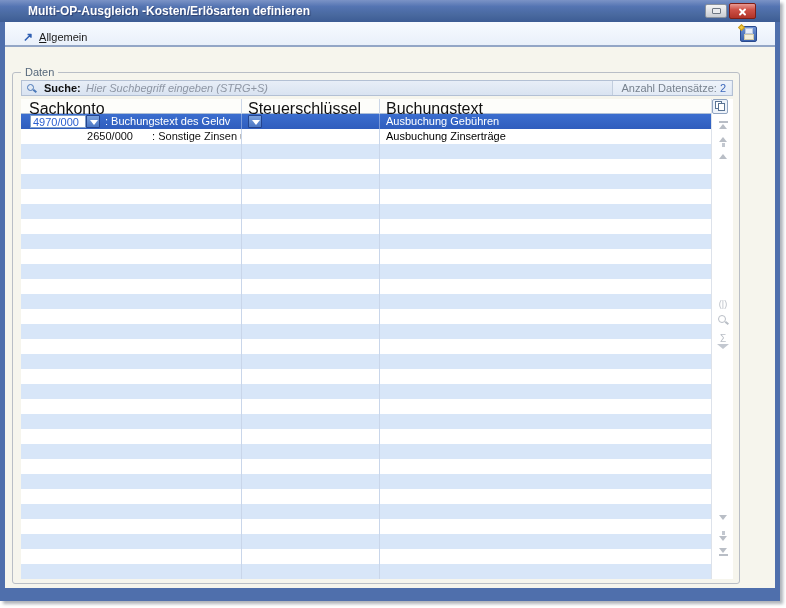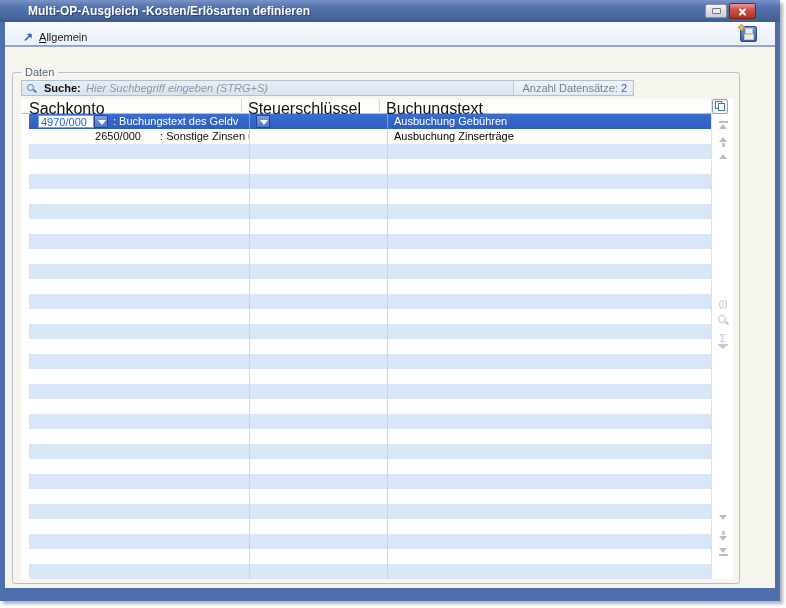--- a/index.html
+++ b/index.html
@@ -43,42 +43,42 @@
   .tab { display:inline-block; height:18px; padding:2px 8px 0 8px; font-size:11px; color:#111;
     border:1px solid #8d99a8; border-bottom:none; border-radius:2px 2px 0 0; margin-right:1px; cursor:pointer;
     background:linear-gradient(#f2f1ea,#dddbd0); vertical-align:bottom; }
   .tab.active { background:#fcfbf4; height:19px; border-color:#7d8b9c; position:relative; top:-1px; padding-top:3px; }
 
   .groupbox { position:absolute; left:7px; top:25px; width:728px; height:512px;
     border:1px solid #b9bec6; border-radius:3px; }
   .gb-label { position:absolute; left:8px; top:-7px; background:#f6f5ed; padding:0 4px; font-size:11px; color:#56687c; }
 
   
-  .searchbar { position:absolute; left:8px; top:7px; width:613px; height:16px;
+  .searchbar { position:absolute; left:8px; top:7px; width:712px; height:16px;
     background:linear-gradient(#e8eef7,#d9e3f1); border:1px solid #b3c0d4; }
   .mag-icon { position:absolute; left:5px; top:3px; width:7px; height:7px; border:1.5px solid #4a78b8; border-radius:50%; }
   .mag-icon::after { content:""; position:absolute; left:5px; top:5px; width:4px; height:1.5px; background:#4a78b8; transform:rotate(40deg); }
   .search-label { position:absolute; left:22px; top:1px; font-size:11px; font-weight:bold; color:#111; }
   .search-input { position:absolute; left:64px; top:0; width:420px; height:14px; border:none; background:transparent;
     font-size:11px; font-family:"Liberation Sans", sans-serif; color:#333; outline:none; }
   .search-input::placeholder { font-style:italic; color:#8e96a4; }
   .count-box { position:absolute; right:1px; top:0px; height:14px; padding:1px 5px 0 8px;
     background:linear-gradient(#eef3fa,#e2eaf5); border-left:1px solid #c2cede; font-size:11px; color:#78828e; white-space:nowrap; }
   .count-val { color:#3d68bc; }
 
   
   .grid { position:absolute; left:8px; top:26px; width:712px; height:480px; background:#fff; }
   .grid-main { position:absolute; left:0; top:0; width:690px; height:480px; overflow:hidden; }
   .grid-header { position:absolute; left:0; top:0; width:690px; height:15px; background:#fdfdfa; border-bottom:1px solid #aebfd6; }
   .grid-header .hc { position:absolute; top:0; height:15px; font-size:16px; color:#111; padding:1px 0 0 6px; border-right:1px solid #ccd7e8; cursor:pointer; }
   .hc1 { left:0; width:221px; padding-left:8px !important; }
   .hc2 { left:221px; width:138px; }
   .hc3 { left:359px; width:331px; border-right:none !important; }
 
-  .grid-rows { position:absolute; left:8px; top:15px; width:690px; }
+  .grid-rows { position:absolute; left:0; top:15px; width:690px; }
   .row { position:relative; width:690px; height:15px; cursor:pointer; }
   .row .c1,.row .c2,.row .c3 { position:absolute; top:0; height:15px; font-size:11px; padding-top:1px; overflow:hidden; white-space:nowrap; }
   .row .c1 { left:0; width:221px; border-right:1px solid #c9d6ea; }
   .row .c2 { left:221px; width:138px; border-right:1px solid #c9d6ea; }
   .row .c3 { left:359px; width:331px; padding-left:6px; }
   .row.plain { background:#fff; }
   .row.alt { background:#d8e6f8; }
   .row.selected { background:linear-gradient(#3b6ecf,#2f5dbd); color:#fff; }
   .row.selected .c1 { border-right-color:rgba(255,255,255,.35); }
   .row.selected .c2 { border-right-color:rgba(255,255,255,.35); }

